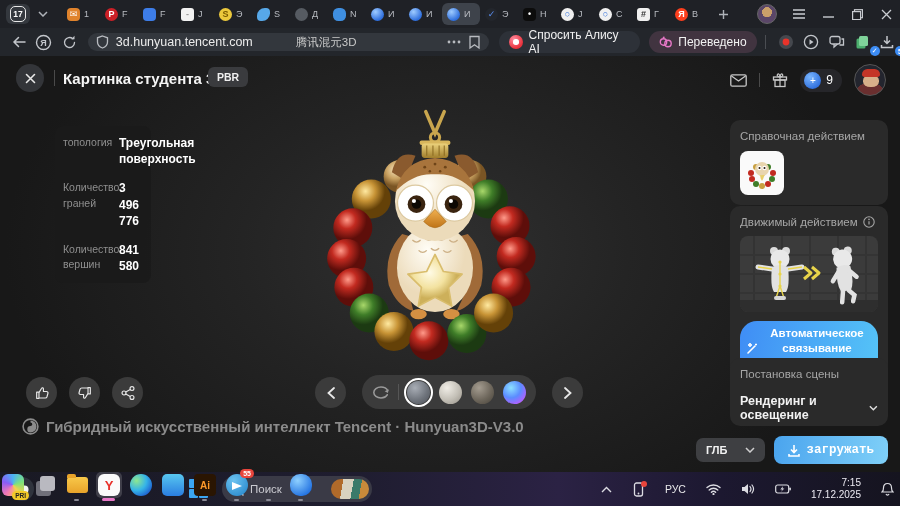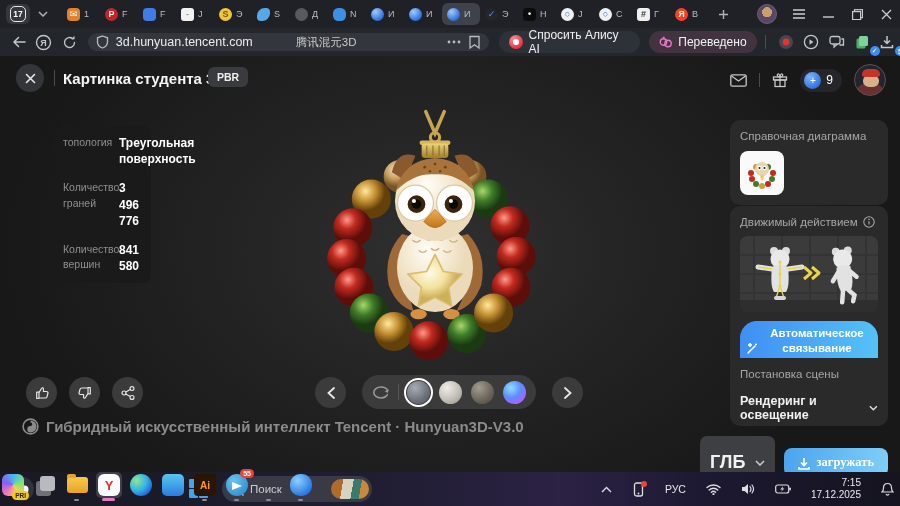--- a/index.html
+++ b/index.html
@@ -94,25 +94,25 @@
   .motion-head { display:flex; align-items:center; gap:5px; color:#a6a6a6; font-size:11.5px; }
   .motion-img { margin-top:8px; border-radius:8px; overflow:hidden; }
   .rig-btn { margin-top:9px; width:138px; border:none; border-radius:17px; padding:5px 6px;
     background:linear-gradient(100deg,#3f8df5,#55c4f7); color:#fff; font-size:11.5px; font-weight:bold;
     line-height:1.3; display:flex; align-items:center; justify-content:center; gap:3px; text-align:center;
     font-family:inherit; }
   .card-scene { right:12px; top:358px; height:68px; }
   .scene-value { margin-top:14px; display:flex; align-items:center; justify-content:space-between;
     color:#f2f2f2; font-size:12.5px; font-weight:600; }
   .export-row { right:12px; top:436px; display:flex; gap:9px; align-items:center; }
-  .fmt-dd { display:flex; align-items:center; gap:10px; background:#3e3f42; border-radius:7px;
-    padding:16px 10px; color:#f2f2f2; font-size:18px; font-weight:600; }
+  .fmt-dd { display:flex; align-items:center; gap:18px; background:#3e3f42; border-radius:7px;
+    padding:6px 10px; color:#f2f2f2; font-size:11px; font-weight:600; }
   .dl-btn { display:flex; align-items:flex-end; gap:6px; border:none; border-radius:8px; padding:7px 14px;
     background:linear-gradient(100deg,#4aa4ee,#7fd0f8); color:#fff; font-size:12.5px; font-weight:600;
-    font-family:Liberation Serif, serif; }
+    font-family:Liberation Mono, monospace; }
 
   
   .act-circle { width:31px; height:31px; border-radius:50%; background:#3b3b3b;
     display:flex; align-items:center; justify-content:center; }
   .actions { left:26px; top:377px; display:flex; gap:12px; }
   .car-prev { left:315px; top:377px; } .car-next { left:552px; top:377px; }
   .car-pill { left:362px; top:375px; height:34px; background:#3b3b3b; border-radius:17px;
     display:flex; align-items:center; padding:0 10px; gap:8px; }
   .car-div { width:1px; height:16px; background:#565656; }
   .sphere { width:23px; height:23px; border-radius:50%; }
@@ -496,21 +496,21 @@
           <span class="stat-label">Количество граней</span>
           <span class="stat-value">3 496 776</span>
         </div>
         <div class="stat-row">
           <span class="stat-label">Количество вершин</span>
           <span class="stat-value">841 580</span>
         </div>
       </div>
 
     <div class="abs card card-ref" style="top:64px">
-      <div class="card-label">Справочная диаграмма</div>
+      <div class="card-label">Справочная действием</div>
       <div class="ref-thumb">
         <svg width="36" height="36" viewBox="0 0 36 36">
           <circle cx="12" cy="12" r="3" fill="#c8a040"></circle>
             <circle cx="7" cy="18" r="3" fill="#c22a20"></circle>
           <circle cx="8" cy="24" r="3" fill="#c22a20"></circle>
             <circle cx="12" cy="29" r="3" fill="#3f7d28"></circle>
           <circle cx="18" cy="31" r="3" fill="#c8a040"></circle>
             <circle cx="24" cy="29" r="3" fill="#c22a20"></circle>
           <circle cx="28" cy="24" r="3" fill="#3f7d28"></circle>
             <circle cx="29" cy="18" r="3" fill="#c22a20"></circle>

